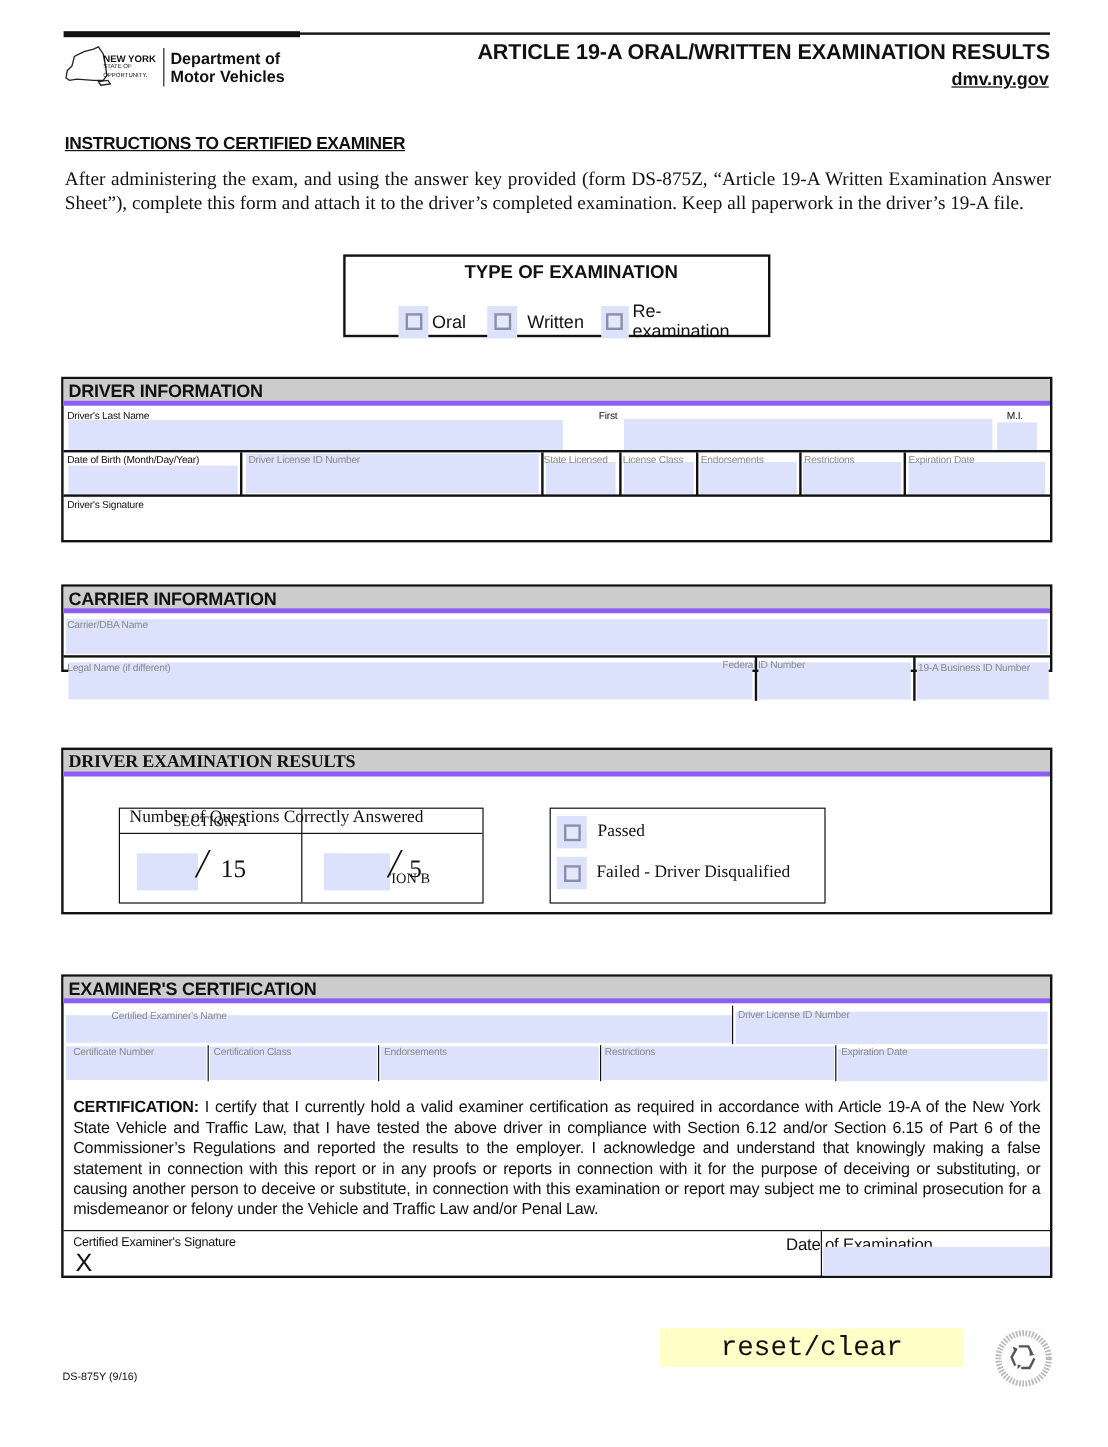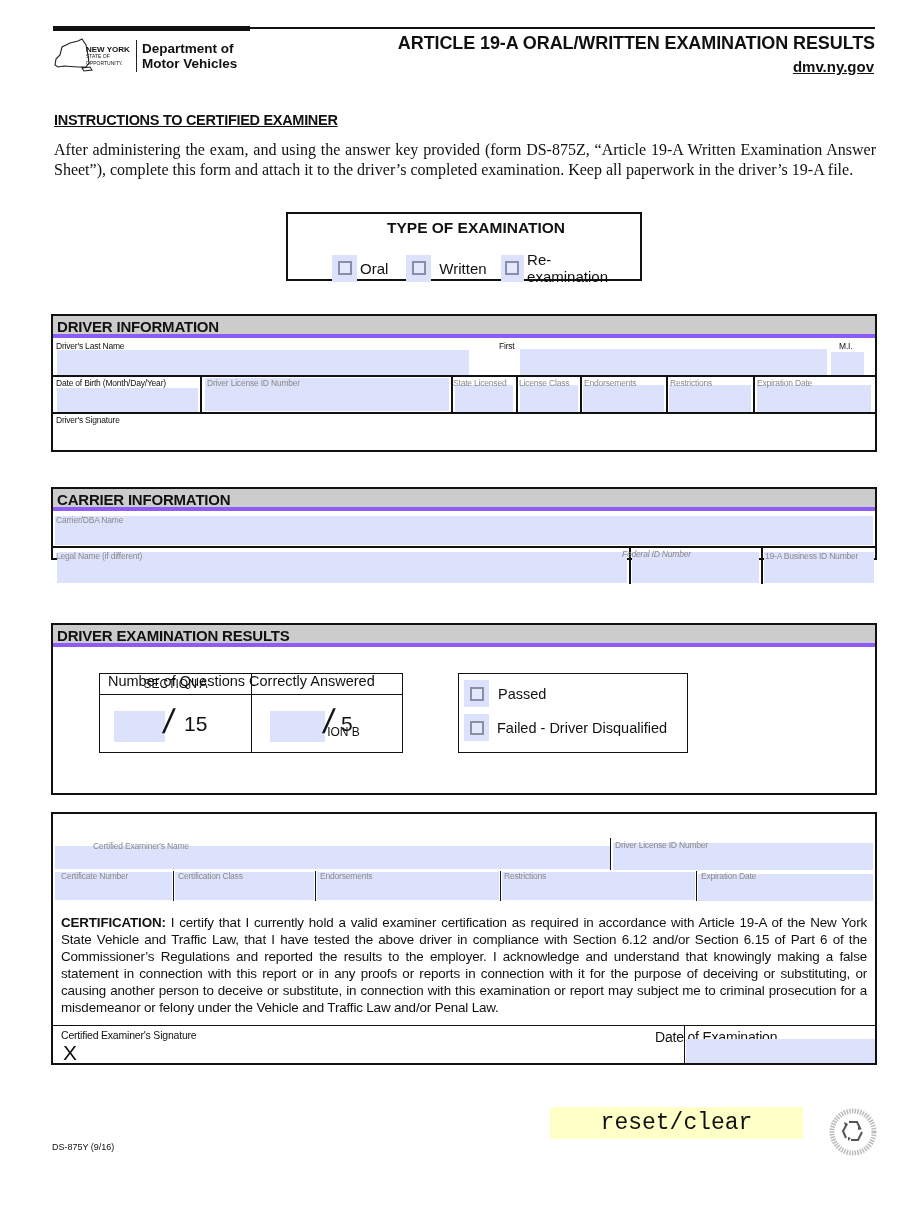--- a/index.html
+++ b/index.html
@@ -149,27 +149,27 @@
 
 <div class="abs section" style="left:51px; top:487px; width:826px; height:73px;">
   <div class="sec-head">CARRIER INFORMATION</div>
   <div class="fld" style="left:2px; top:27px; width:818px; height:29px;"></div>
   <span class="lbl grey" style="top:26px;">Carrier/DBA Name</span>
   <div class="hline" style="left:0; top:57px; width:822px;"></div>
   <div class="fld" style="left:4px; top:63px; width:570px; height:31px;"></div>
   <span class="lbl grey" style="top:62px;">Legal Name (if different)</span>
   <div class="vline" style="left:576px; top:58px; height:37px;"></div>
   <div class="fld" style="left:579px; top:63px; width:127px; height:31px;"></div>
-  <span class="lbl grey" style="left:569px; top:60px;font-style:italic;">Federal ID Number</span>
+  <span class="lbl grey" style="left:549px; top:60px;">Federal ID Number</span>
   <div class="vline" style="left:708px; top:58px; height:37px;"></div>
   <div class="fld" style="left:711px; top:63px; width:110px; height:31px;"></div>
   <span class="lbl grey" style="left:712px; top:62px;">19-A Business ID Number</span>
 </div>
 
-<div class="abs section" style="left:51px; top:623px; width:826px; height:172px;">
+<div class="abs section" style="left:51px; top:623px; width:826px; height:139px;font-family:Liberation Serif, serif;">
   <div class="sec-head">DRIVER EXAMINATION RESULTS</div>
   <div class="abs q-caption" style="left:55px; top:29px;margin-top:19px;">Number of Questions Correctly Answered</div>
 
   <div class="abs" style="left:46px; top:48px; width:304px; height:80px; border:1px solid #111;">
     <div class="abs sec-tbl-head" style="left:0; top:3px; width:151px;">SECTION A</div>
     <div class="abs sec-tbl-head" style="left:152px; top:3px; width:151px;margin-top:48px;">SECTION B</div>
     <div class="abs" style="left:151px; top:0; width:1px; height:78px; background:#111;"></div>
     <div class="abs" style="left:0; top:20px; width:302px; height:1px; background:#111;"></div>
     <div class="fld" style="left:14px; top:37px; width:51px; height:31px;"></div>
     <div class="abs slash" style="left:64px; top:28px;">/</div>
@@ -189,20 +189,21 @@
     <label class="abs" style="left:5px; top:40px; display:flex; align-items:center; font-size:14.5px;">
       <span class="cbwrap" style="margin-right:8px;">
           <span class="cb"></span>
         </span>
       <span>Failed - Driver Disqualified</span>
     </label>
   </div>
 </div>
 
 <div class="abs section" style="left:51px; top:812px; width:826px; height:253px;">
+  <div class="sec-head">EXAMINER'S CERTIFICATION</div>
 
   <div class="fld" style="left:2px; top:32px; width:555px; height:23px;"></div>
   <span class="lbl grey" style="left:8px; top:27px;margin-left:32px;">Certified Examiner's Name</span>
   <div class="vline" style="left:557px; top:24px; height:32px; width:1px;"></div>
   <div class="fld" style="left:560px; top:29px; width:260px; height:27px;"></div>
   <span class="lbl grey" style="left:562px; top:26px;">Driver License ID Number</span>
 
   <div class="fld" style="left:2px; top:58px; width:117px; height:28px;"></div>
   <span class="lbl grey" style="left:8px; top:57px;">Certificate Number</span>
   <div class="vline" style="left:120px; top:57px; height:30px; width:1px;"></div>

